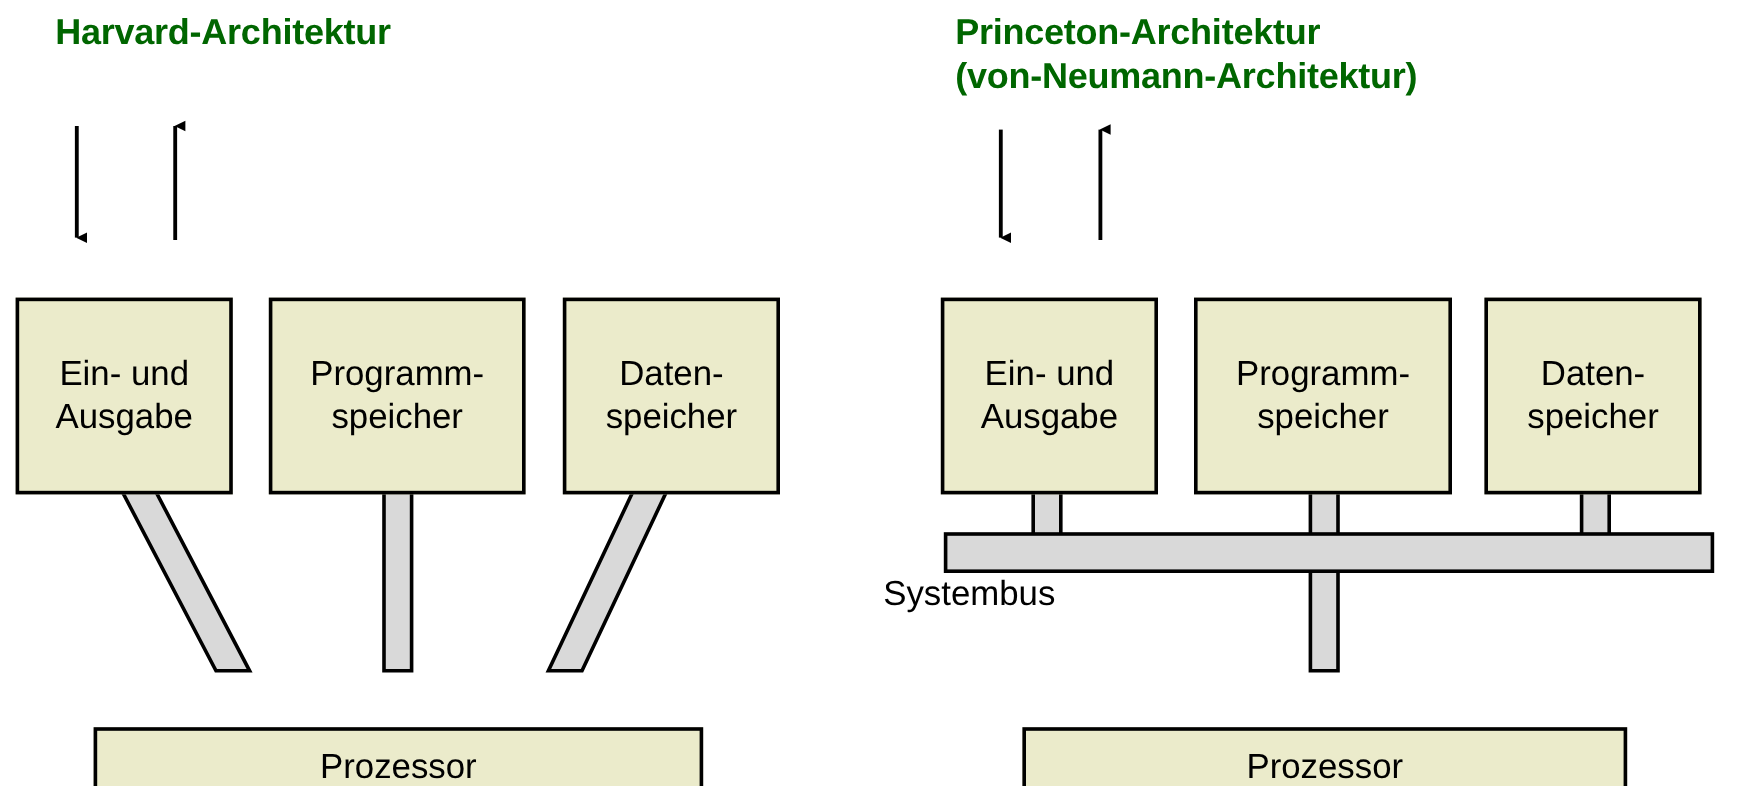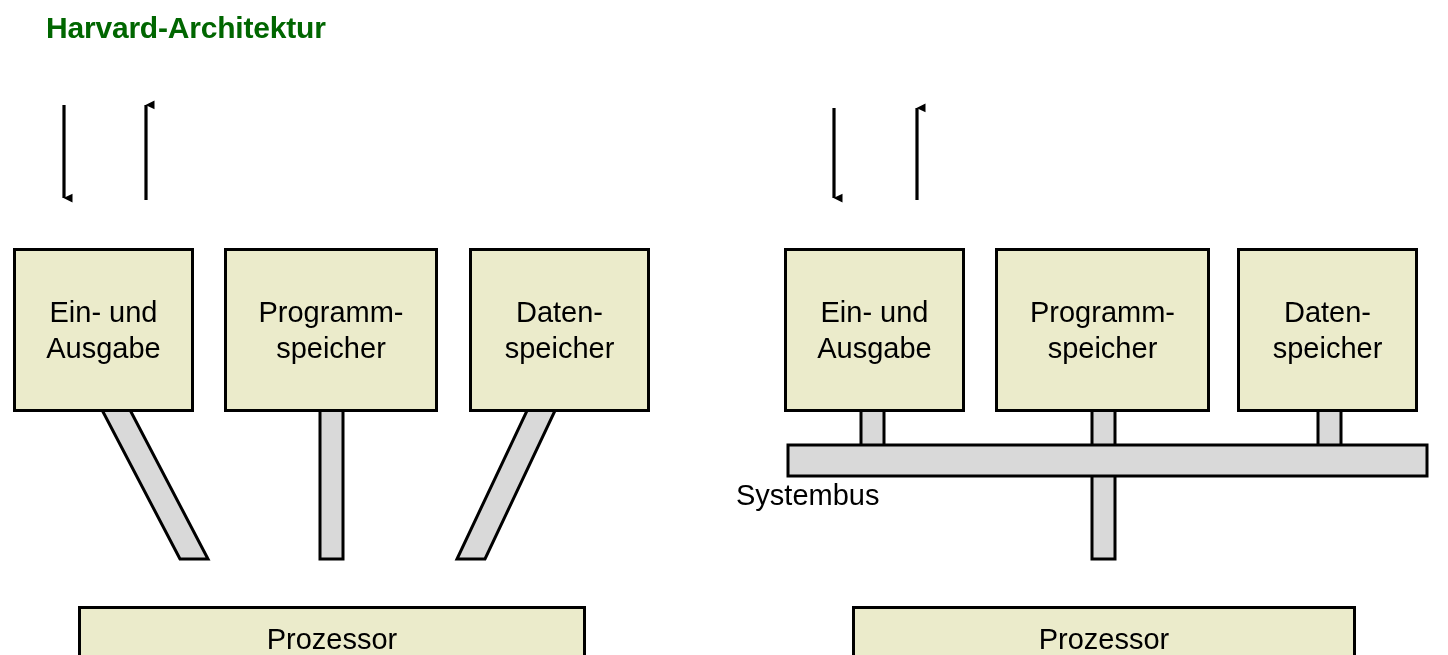--- a/index.html
+++ b/index.html
@@ -63,20 +63,21 @@
     pointer-events: none;
   }
 </style>
 </head>
 <body>
 
 <div id="canvas">
 
   <div class="title" id="title-harvard">Harvard-Architektur</div>
 
+  <div class="title" id="title-princeton"><span class="line1">Princeton-Architektur</span><span class="line2">(von-Neumann-Architektur)</span></div>
 
   <svg class="overlay" viewBox="0 0 1448 655">
     <defs>
       <marker id="arrowhead-down" markerWidth="12" markerHeight="12" refX="4.6" refY="10.5" orient="auto" markerUnits="userSpaceOnUse">
         <path d="M 0.3,2.0 L 9.0,2.0 L 4.65,11.0 Z" fill="#000000"></path>
       </marker>
       <marker id="arrowhead-up" markerWidth="12" markerHeight="12" refX="4.6" refY="1.5" orient="auto" markerUnits="userSpaceOnUse">
         <path d="M 0.3,10.0 L 9.0,10.0 L 4.65,1.0 Z" fill="#000000"></path>
       </marker>
     </defs>

